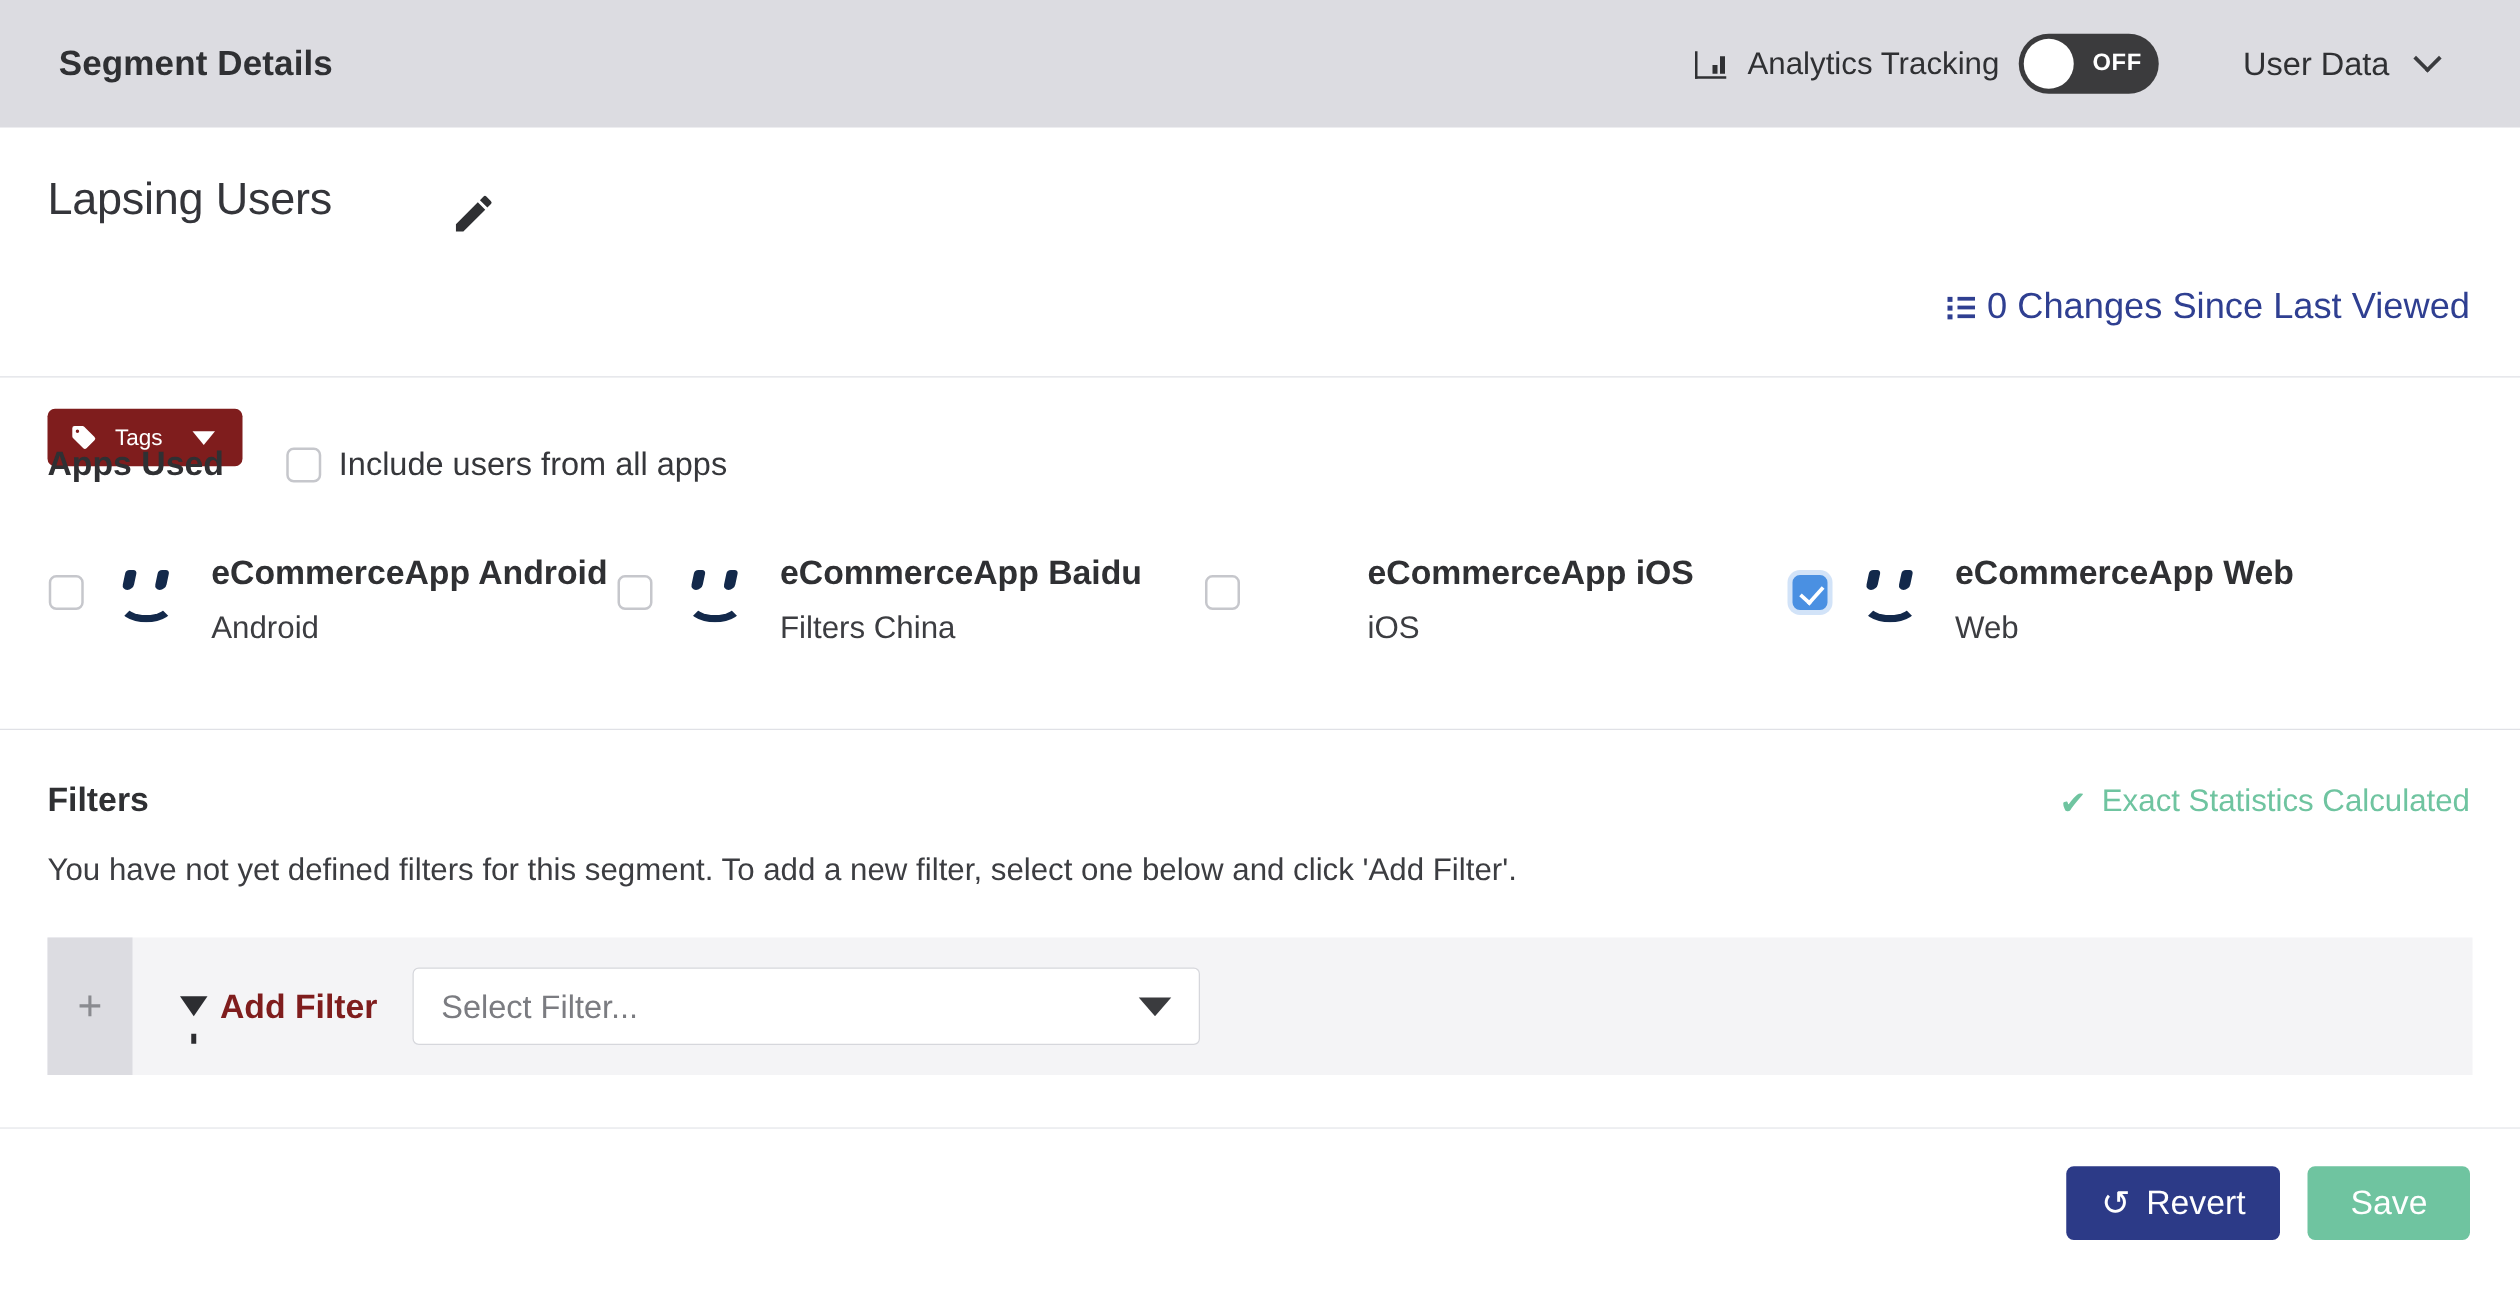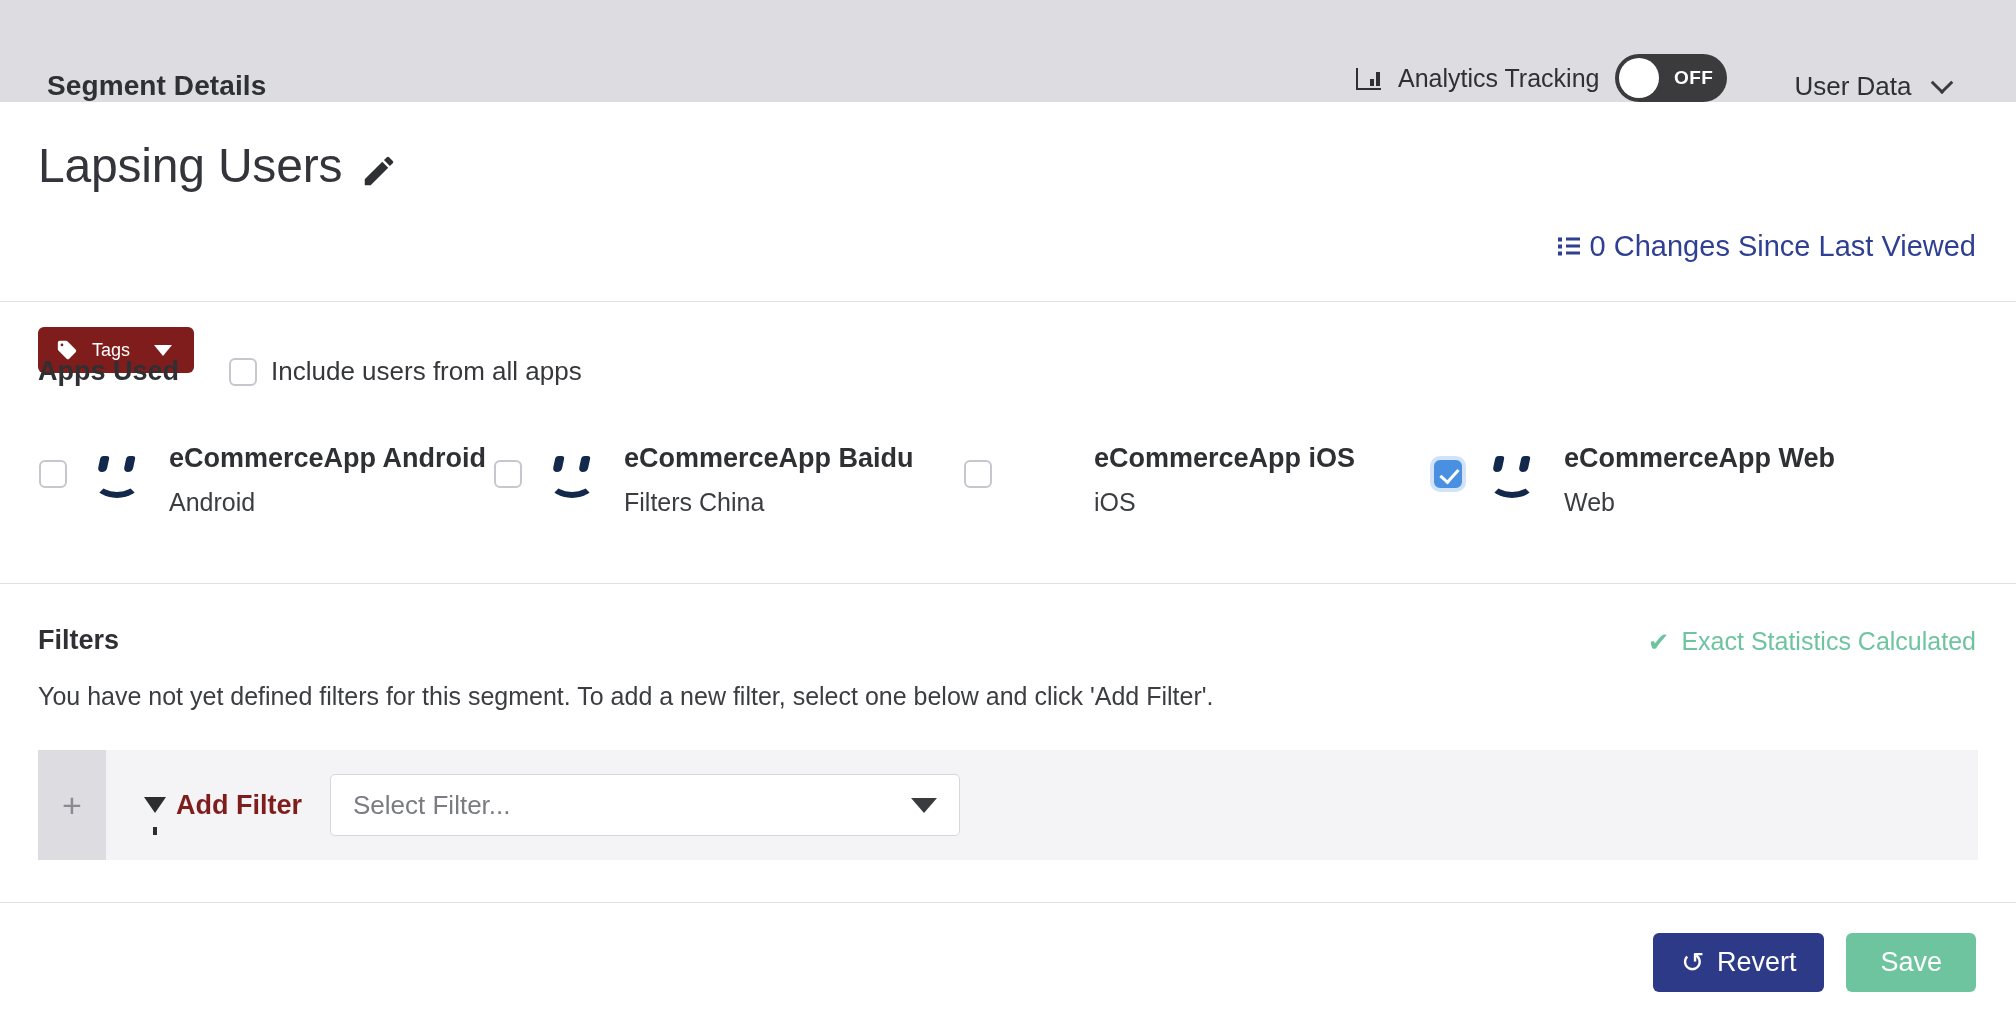--- a/index.html
+++ b/index.html
@@ -9,21 +9,21 @@
     background: #ffffff;
     font-family: "Liberation Sans", sans-serif;
     -webkit-font-smoothing: antialiased;
   }
   .page { position: relative; width: 2016px; height: 1036px; background: #fff; overflow: hidden; }
 
   
   .topbar {
     position: absolute; top: 0; left: 0; width: 2016px; height: 102px;
     background: #dcdce1;
-    display: flex; align-items: flex-end;
+    display: flex; align-items: center;
   }
   .topbar-title {
     display: flex; align-items: center;
     padding-left: 47px;
     font-size: 28px; font-weight: bold; color: #2f3033;
     letter-spacing: .1px;
     flex: 0 0 1325px;
   }
   .topbar-sep { width: 1px; background: #c7c7cd; margin: 8px 0; }
   .tracking-cell {
@@ -62,21 +62,21 @@
   .userdata-label { font-size: 26px; color: #2f3033; white-space: nowrap; }
   .chev-down {
     width: 16px; height: 16px; border-right: 3px solid #3a3b3e; border-bottom: 3px solid #3a3b3e;
     transform: rotate(45deg) translate(-3px,-3px);
   }
 
   
   .title-block { position: absolute; top: 102px; left: 0; width: 2016px; height: 200px; }
   .seg-name {
     position: absolute; left: 38px; top: 36px;
-    font-size: 48px; color: #34353a; font-weight: normal; letter-spacing: -.2px;
+    font-size: 36px; color: #34353a; font-weight: normal; letter-spacing: -.2px;
   }
   .pencil { position: absolute; left: 360px; top: 50px; width: 38px; height: 38px; cursor: pointer; }
   .changes-link {
     position: absolute; right: 40px; top: 144px;
     display: flex; align-items: center; gap: 10px;
     color: #2f3f91; font-size: 29px; cursor: pointer; white-space: nowrap;
     transform: translateY(-50%);
   }
   .list-icon { display:inline-block; width: 22px; height: 18px; position: relative; }
   .list-icon i { position:absolute; left: 8px; height:3px; width:14px; background:#2f3f91; display:block; }

